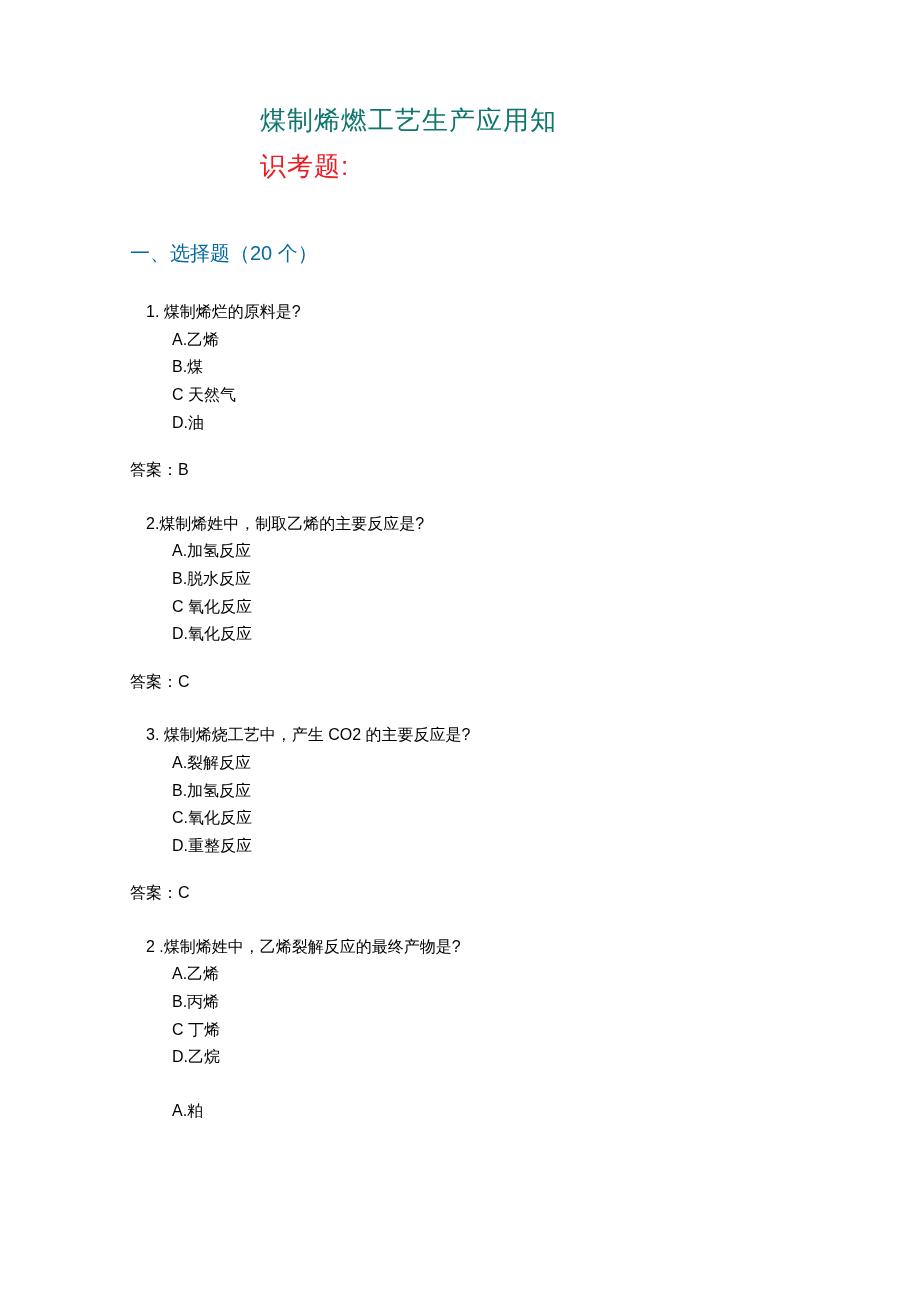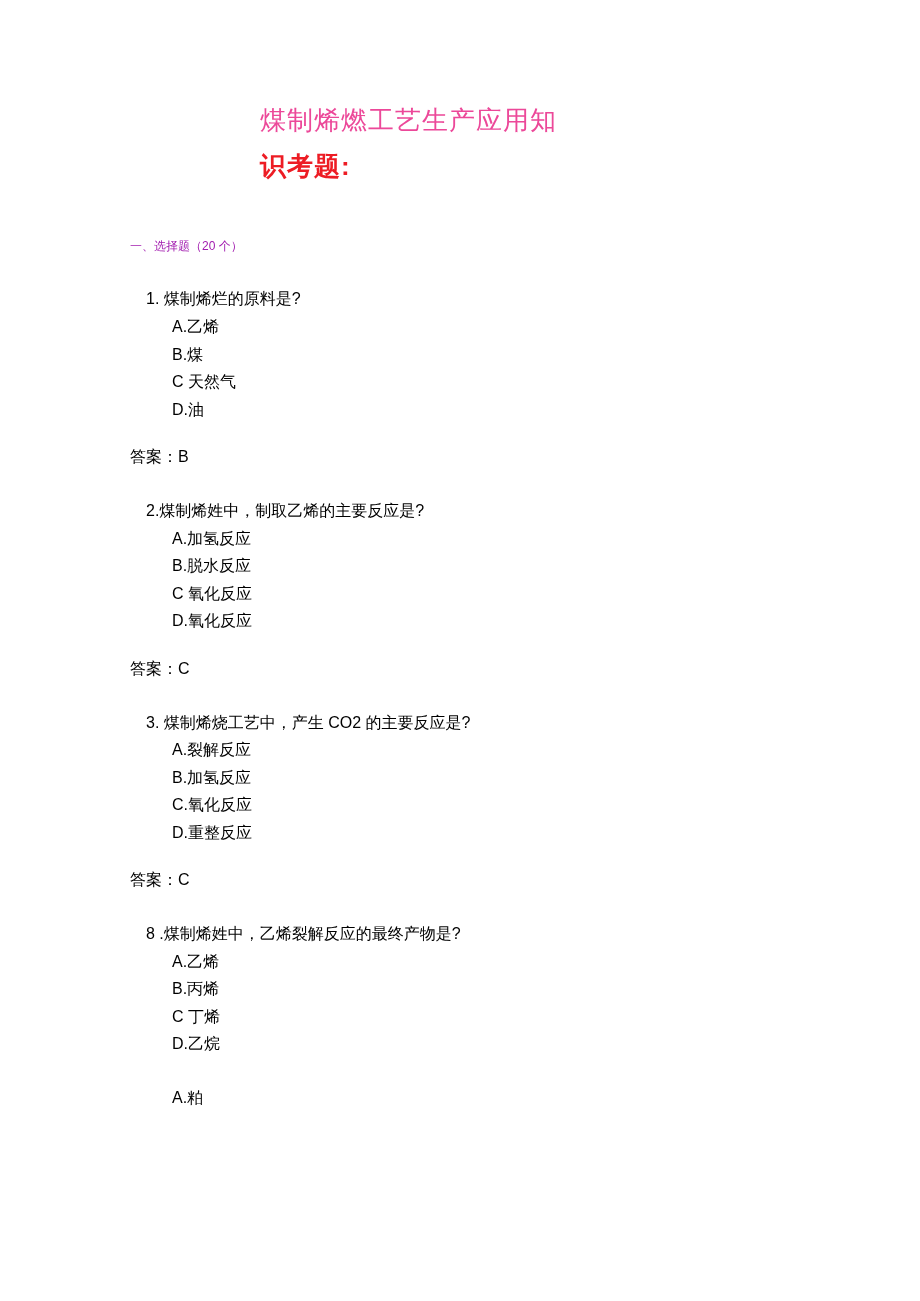--- a/index.html
+++ b/index.html
@@ -10,40 +10,40 @@
     body {
       font-family: "Microsoft YaHei", "SimSun", sans-serif;
       background: #ffffff;
       width: 920px;
       padding: 100px 130px 60px 130px;
       color: #000000;
       font-size: 16px;
       line-height: 1.6;
     }
     .title {
-      color: #ec4899;
+      color: #0f766e;
       font-size: 26px;
       font-weight: 400;
       text-align: left;
       margin-left: 130px;
       margin-bottom: 4px;
       letter-spacing: 1px;
     }
     .title-sub {
       color: #ed1c24;
       font-size: 26px;
-      font-weight: 700;
+      font-weight: 400;
       text-align: left;
       margin-left: 130px;
       margin-bottom: 50px;
       letter-spacing: 1px;
     }
     .section-header {
-      color: #a21caf;
-      font-size: 12px;
+      color: #0369a1;
+      font-size: 20px;
       margin-bottom: 30px;
     }
     .question-block {
       margin-bottom: 28px;
     }
     .question-text {
       margin-bottom: 2px;
       margin-left: 16px;
     }
     .option {
@@ -86,21 +86,21 @@
 <div class="question-block">
   <div class="question-text">3. 煤制烯烧工艺中，产生 CO2 的主要反应是?</div>
   <div class="option">A.裂解反应</div>
   <div class="option">B.加氢反应</div>
   <div class="option">C.氧化反应</div>
   <div class="option">D.重整反应</div>
   <div class="answer">答案：C</div>
 </div>
 
 <div class="question-block">
-  <div class="question-text">8    .煤制烯姓中，乙烯裂解反应的最终产物是?</div>
+  <div class="question-text">2    .煤制烯姓中，乙烯裂解反应的最终产物是?</div>
   <div class="option">A.乙烯</div>
   <div class="option">B.丙烯</div>
   <div class="option">C 丁烯</div>
   <div class="option">D.乙烷</div>
 </div>
 
 <div class="question-block q5">
   <div class="option">A.粕</div>
 </div>
 

